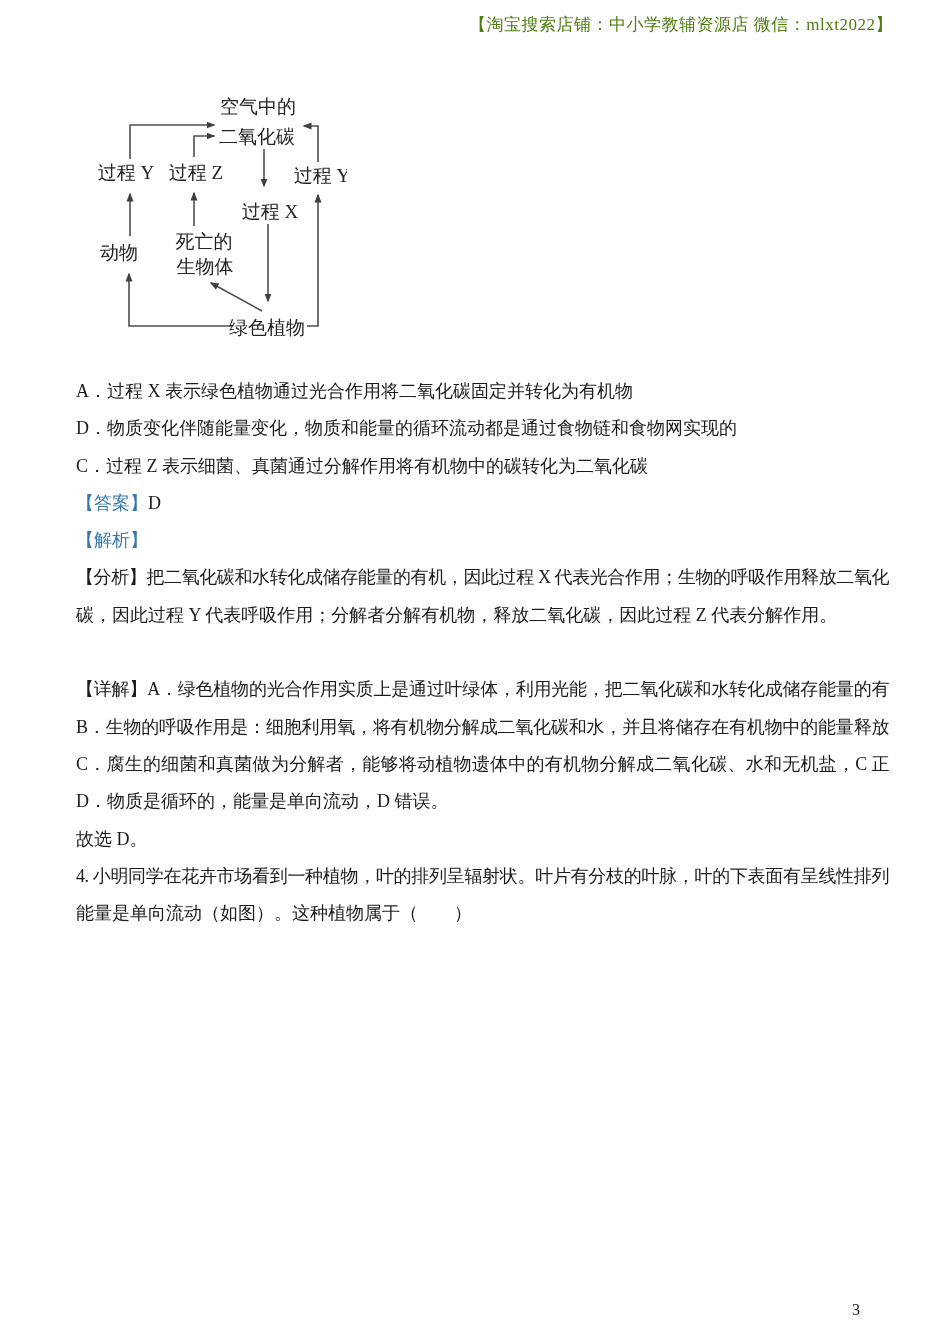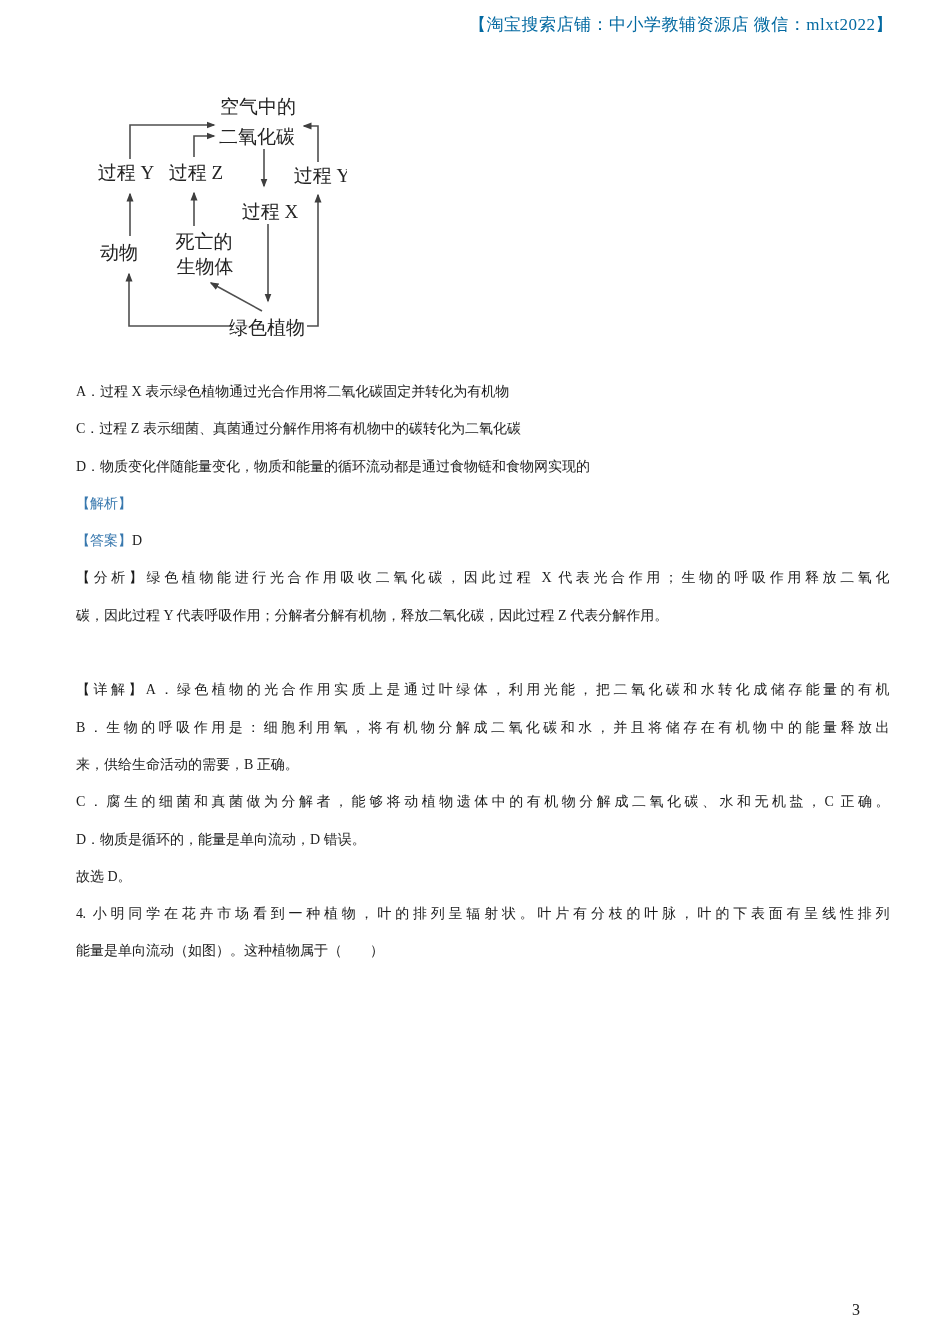--- a/index.html
+++ b/index.html
@@ -9,42 +9,42 @@
     position: relative;
     font-family: "Liberation Serif", "DejaVu Serif", serif;
     color: #1c1c1c;
     overflow: hidden;
   }
   .page-header {
     position: absolute;
     top: 13px; right: 57px;
     font-size: 17px;
     letter-spacing: 0.5px;
-    color: #0369a1;
+    color: #4d7c0f;
     white-space: nowrap;
   }
   .diagram-svg {
     position: absolute;
     left: 85px; top: 82px;
     width: 262px; height: 272px;
   }
   .diagram-svg text {
     font-family: "Liberation Serif", "DejaVu Serif", serif;
     font-size: 19px;
     fill: #242424;
   }
   .body-text {
     position: absolute;
     left: 76px; top: 373px;
     width: 813px;
   }
   .ln {
     height: 37.3px;
     line-height: 37.3px;
-    font-size: 14px;
+    font-size: 18px;
     white-space: nowrap;
   }
   .ln.j {
     white-space: normal;
     text-align: justify;
     text-align-last: justify;
     letter-spacing: -0.5px;
     overflow: hidden;
   }
   .blue { color: var(--accent, #3878ae); }
@@ -89,39 +89,38 @@
     <text x="270" y="218">过程 X</text>
     <text x="119" y="259">动物</text>
     <text x="204" y="248">死亡的</text>
     <text x="205" y="273">生物体</text>
     <text x="267" y="334">绿色植物</text>
   </g>
 </svg>
 
 <div class="body-text">
   <div class="ln">A．过程 X 表示绿色植物通过光合作用将二氧化碳固定并转化为有机物</div>
+  <div class="ln">D．物质变化伴随能量变化，物质和能量的循环流动都是通过食物链和食物网实现的</div>
   <div class="ln">C．过程 Z 表示细菌、真菌通过分解作用将有机物中的碳转化为二氧化碳</div>
-  <div class="ln">D．物质变化伴随能量变化，物质和能量的循环流动都是通过食物链和食物网实现的</div>
+
+  <div class="ln">
+    <span class="blue">【答案】</span><span>D</span>
+  </div>
 
   <div class="ln">
     <span class="blue">【解析】</span>
   </div>
 
-  <div class="ln">
-    <span class="blue">【答案】</span><span>D</span>
-  </div>
-
-  <div class="ln j">【分析】绿色植物能进行光合作用吸收二氧化碳，因此过程 X 代表光合作用；生物的呼吸作用释放二氧化</div>
+  <div class="ln j">【分析】把二氧化碳和水转化成储存能量的有机，因此过程 X 代表光合作用；生物的呼吸作用释放二氧化</div>
   <div class="ln">碳，因此过程 Y 代表呼吸作用；分解者分解有机物，释放二氧化碳，因此过程 Z 代表分解作用。</div>
 
   <div class="ln"></div>
 
   <div class="ln j">【详解】A．绿色植物的光合作用实质上是通过叶绿体，利用光能，把二氧化碳和水转化成储存能量的有机</div>
   <div class="ln j">B．生物的呼吸作用是：细胞利用氧，将有机物分解成二氧化碳和水，并且将储存在有机物中的能量释放出</div>
-  <div class="ln">来，供给生命活动的需要，B 正确。</div>
   <div class="ln j">C．腐生的细菌和真菌做为分解者，能够将动植物遗体中的有机物分解成二氧化碳、水和无机盐，C 正确。</div>
   <div class="ln">D．物质是循环的，能量是单向流动，D 错误。</div>
 
   <div class="ln">故选 D。</div>
 
   <div class="ln j">4. 小明同学在花卉市场看到一种植物，叶的排列呈辐射状。叶片有分枝的叶脉，叶的下表面有呈线性排列</div>
   <div class="ln">能量是单向流动（如图）。这种植物属于（　　）</div>
 </div>
 
 <div class="page-number">3</div>

